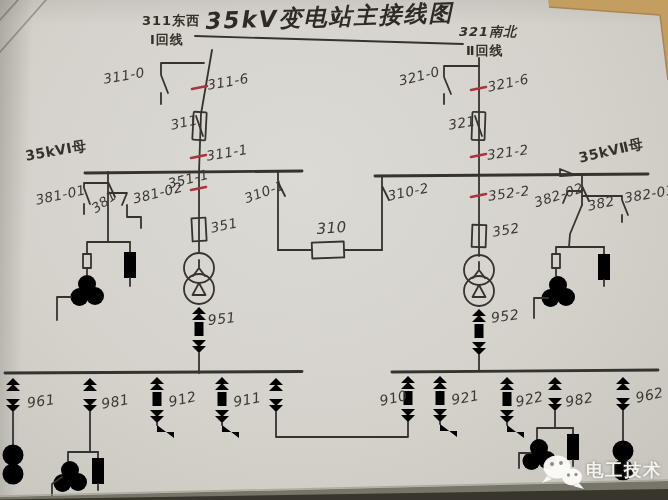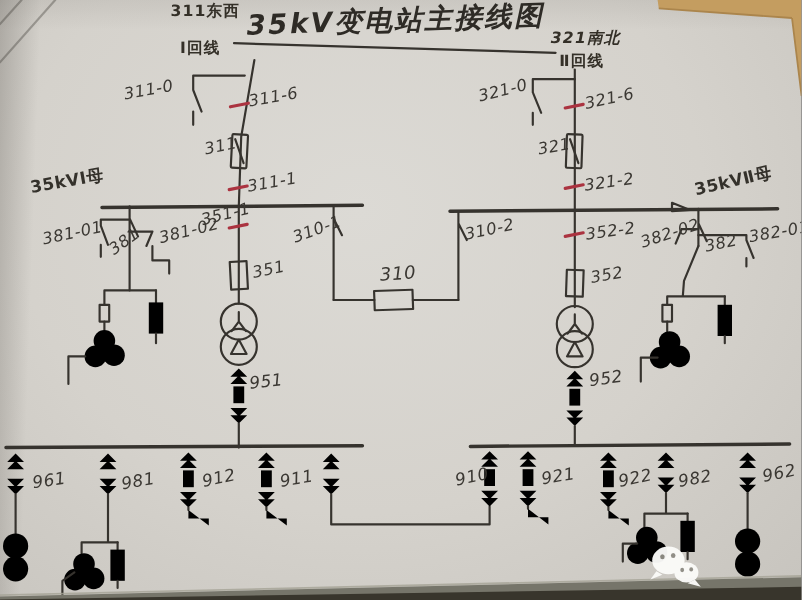--- a/index.html
+++ b/index.html
@@ -256,21 +256,21 @@
       <ellipse cx="552" cy="464" rx="1.9" ry="2.1" fill="#8f8d85"></ellipse>
       <ellipse cx="561" cy="463" rx="1.9" ry="2.1" fill="#8f8d85"></ellipse>
       <ellipse cx="572" cy="477" rx="10" ry="8.5" fill="#fbfbf9"></ellipse>
       <path d="M579,483L584,489L573,486Z" fill="#fbfbf9"></path>
       <ellipse cx="568.5" cy="475" rx="1.6" ry="1.8" fill="#8f8d85"></ellipse>
       <ellipse cx="576" cy="474.5" rx="1.6" ry="1.8" fill="#8f8d85"></ellipse>
     </g>
   </svg>
 
   <div class="lbl title" style="left:205px;top:6px;">35kV变电站主接线图</div>
-  <div class="lbl cjk" style="left:142px;top:0;">311东西</div>
+  <div class="lbl cjk" style="left:142px;top:12px;">311东西</div>
   <div class="lbl cjk" style="left:150px;top:31px;text-align:center;">Ⅰ回线</div>
   <div class="lbl cjk" style="left:459px;top:23px;font-style:italic;">321南北</div>
   <div class="lbl cjk" style="left:466px;top:42px;text-align:right;">Ⅱ回线</div>
 
   <div class="lbl buslbl" style="left:24px;top:148px;transform:rotate(-10deg);">35kVⅠ母</div>
   <div class="lbl buslbl" style="left:577px;top:150px;transform:rotate(-13deg);">35kVⅡ母</div>
 
   <div class="lbl" style="left:102px;top:71px;transform:rotate(-10deg);">311-0</div>
   <div class="lbl" style="left:206px;top:77px;transform:rotate(-10deg);">311-6</div>
   <div class="lbl" style="left:169px;top:117px;transform:rotate(-12deg);">311</div>
@@ -304,13 +304,14 @@
   <div class="lbl" style="left:26px;top:395px;transform:rotate(-8deg);font-size:14px;">961</div>
   <div class="lbl" style="left:100px;top:396px;transform:rotate(-10deg);font-size:14px;">981</div>
   <div class="lbl" style="left:167px;top:394px;transform:rotate(-12deg);font-size:14px;">912</div>
   <div class="lbl" style="left:232px;top:394px;transform:rotate(-10deg);font-size:14px;">911</div>
   <div class="lbl" style="left:378px;top:393px;transform:rotate(-12deg);font-size:14px;">910</div>
   <div class="lbl" style="left:450px;top:392px;transform:rotate(-10deg);font-size:14px;">921</div>
   <div class="lbl" style="left:514px;top:394px;transform:rotate(-12deg);font-size:14px;">922</div>
   <div class="lbl" style="left:564px;top:394px;transform:rotate(-10deg);font-size:14px;">982</div>
   <div class="lbl" style="left:634px;top:390px;transform:rotate(-12deg);font-size:14px;">962</div>
 
+  <div class="lbl wm" style="left:586px;top:458px;">电工技术</div>
 </div>
 
 </body></html>

